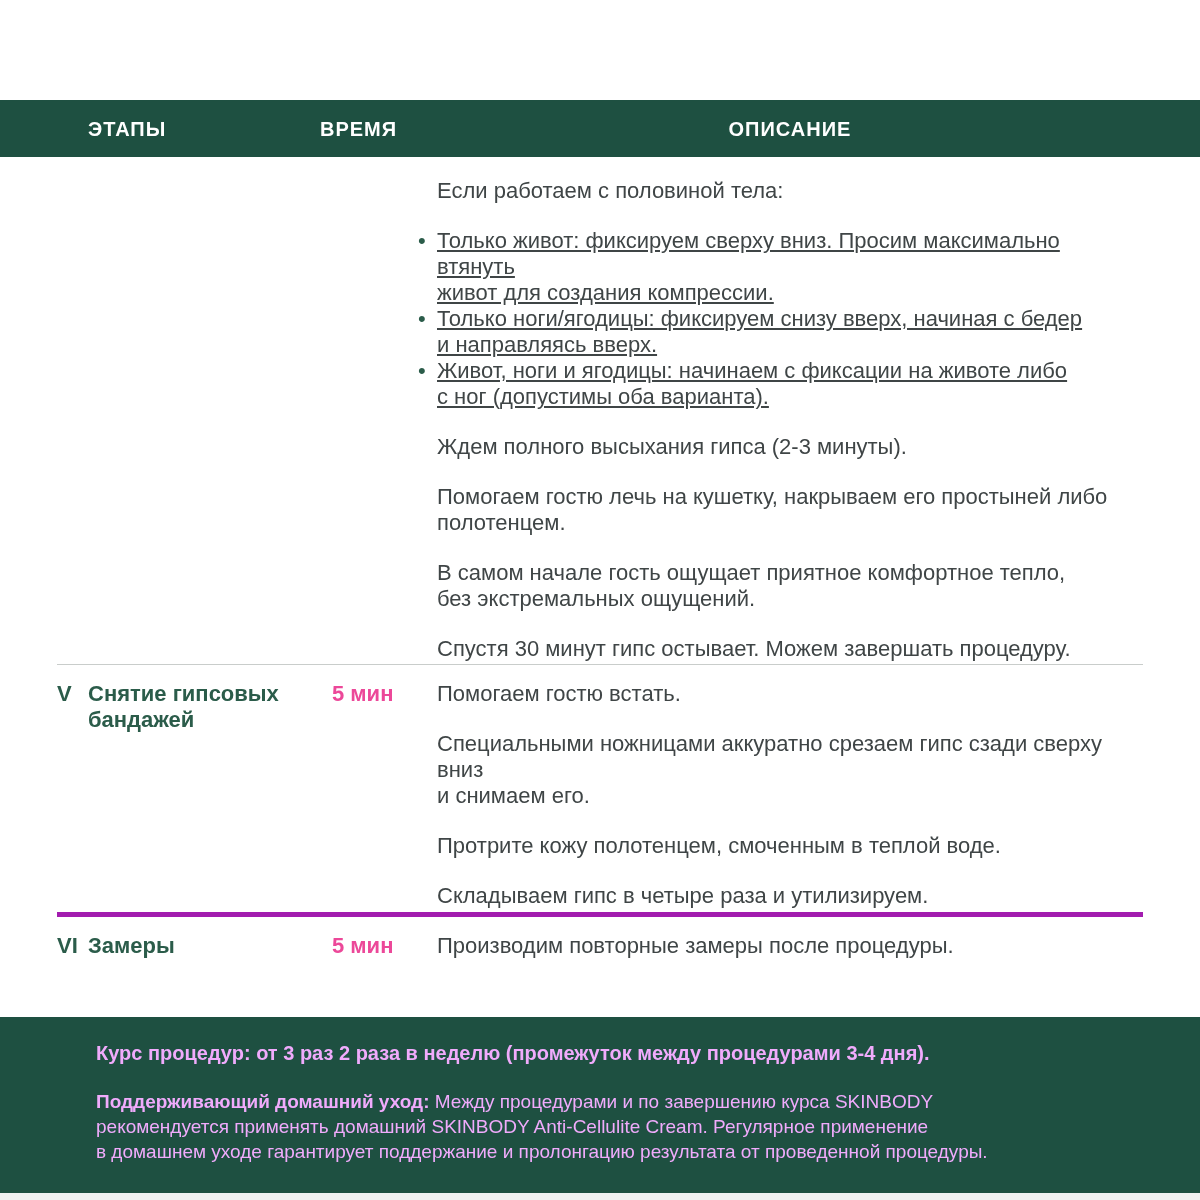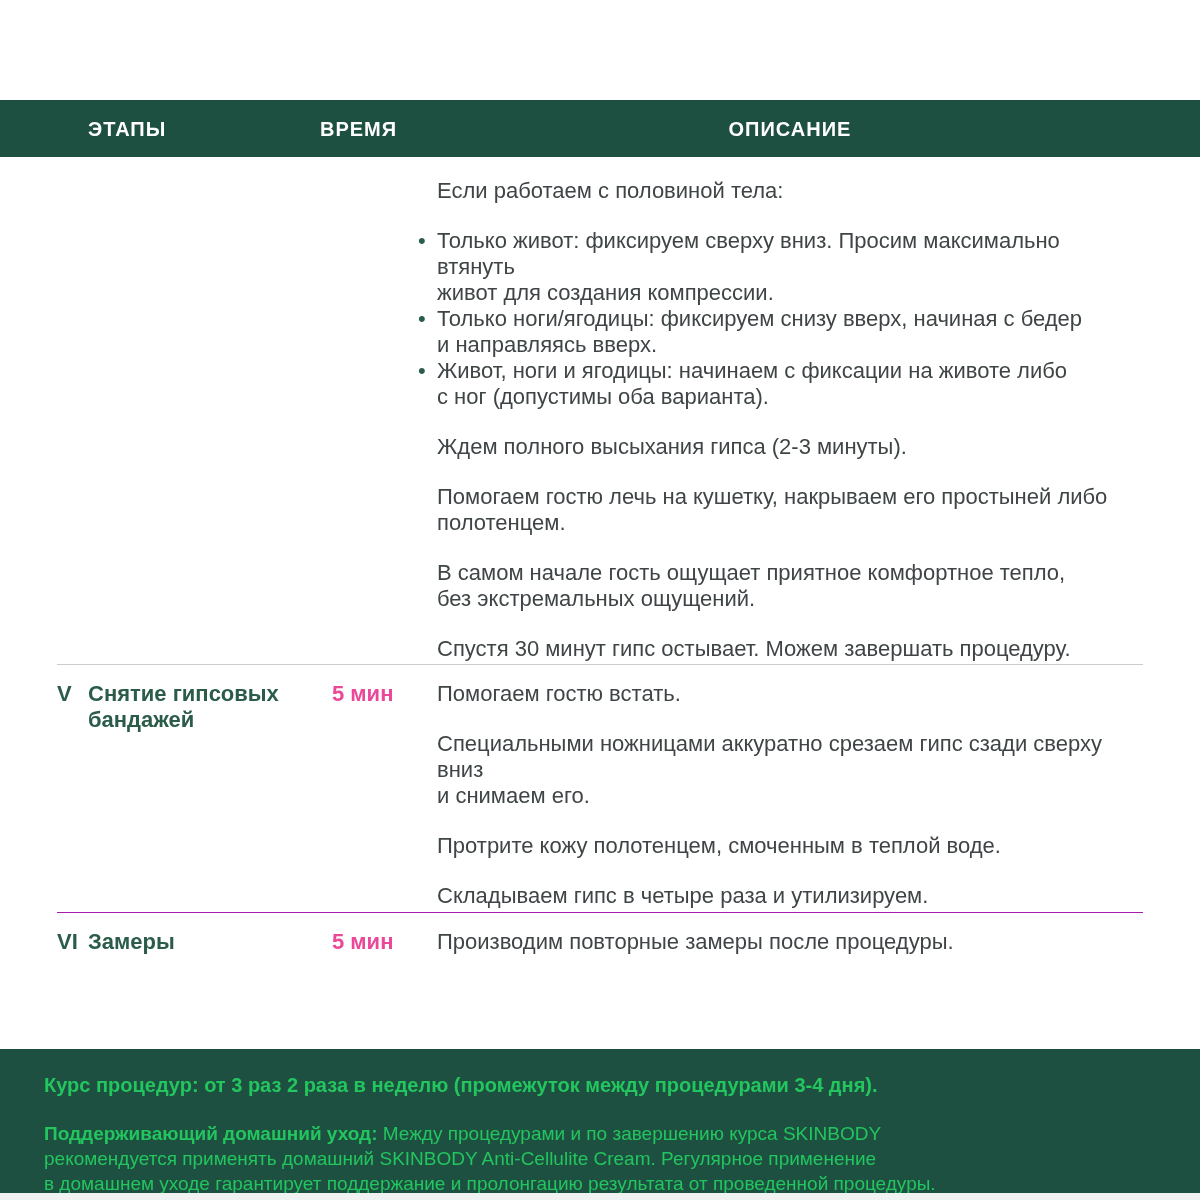--- a/index.html
+++ b/index.html
@@ -46,21 +46,21 @@
     margin: 0 57px;
     font-size: 22px;
     line-height: 26px;
   }
   .row {
     display: grid;
     grid-template-columns: 275px 105px 1fr;
   }
   .row-cont { padding: 21px 0 2px; }
   .row-v    { border-top: 1px solid #c9cdcb; padding: 16px 0 3px; }
-  .row-vi   { border-top: 1px solid #a21caf; padding: 16px 0 0; }
+  .row-vi   { border-top: 5px solid #a21caf; padding: 16px 0 0; }
   .cell-stage {
     display: flex;
     align-items: flex-start;
     color: #2b5c4a;
     font-weight: bold;
   }
   .stage-numeral { width: 31px; flex: 0 0 auto; }
   .stage-title { white-space: pre-line; }
   .cell-time {
     font-weight: bold;
@@ -75,28 +75,28 @@
     list-style: none;
     margin: 0 0 24px -19px;
     padding: 0;
   }
   .bullet-list li { display: flex; }
   .bullet-marker {
     width: 19px;
     flex: 0 0 auto;
     color: #2b5c4a;
   }
-  .bullet-text { white-space: pre-line; }
+  .bullet-text { white-space: pre-line; text-decoration: underline; }
   
   .footer {
     flex: 0 0 auto;
-    height: 144px;
+    height: 176px;
     background: #1e5041;
-    color: #22c55e;
-    padding: 25px 44px 0;
+    color: #f0abfc;
+    padding: 25px 96px 0;
   }
   .footer .course-line {
     margin: 0 0 24px;
     font-size: 20px;
     font-weight: bold;
   }
   .footer .homecare {
     margin: 0;
     font-size: 19px;
     line-height: 25px;

